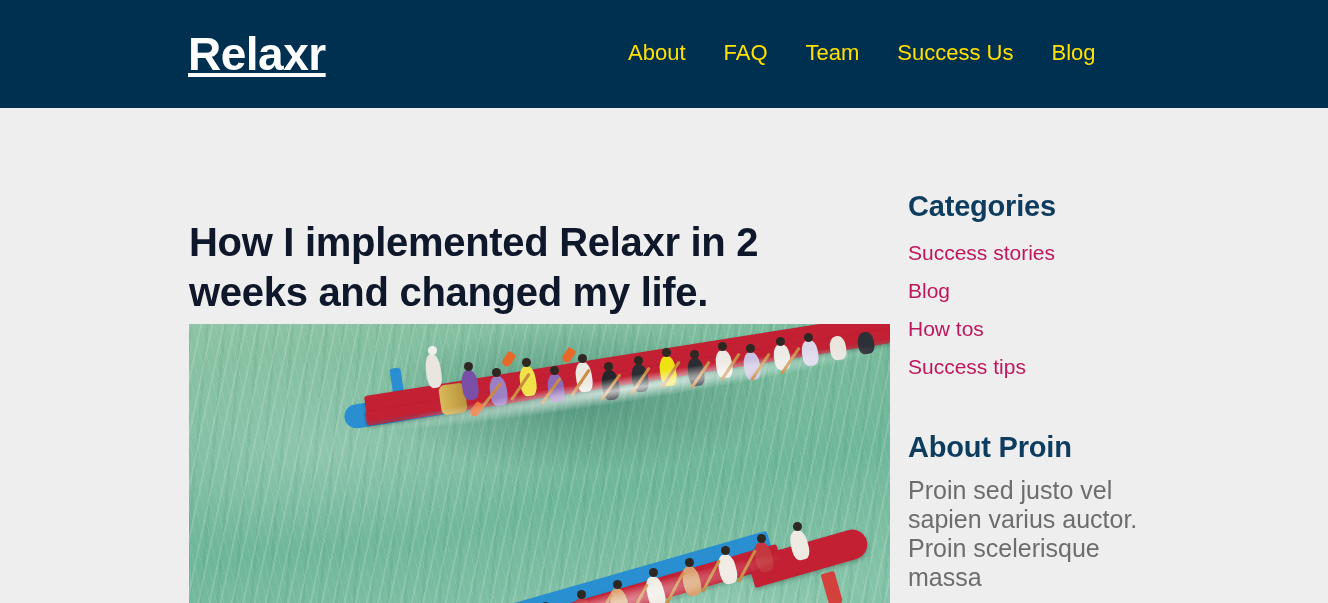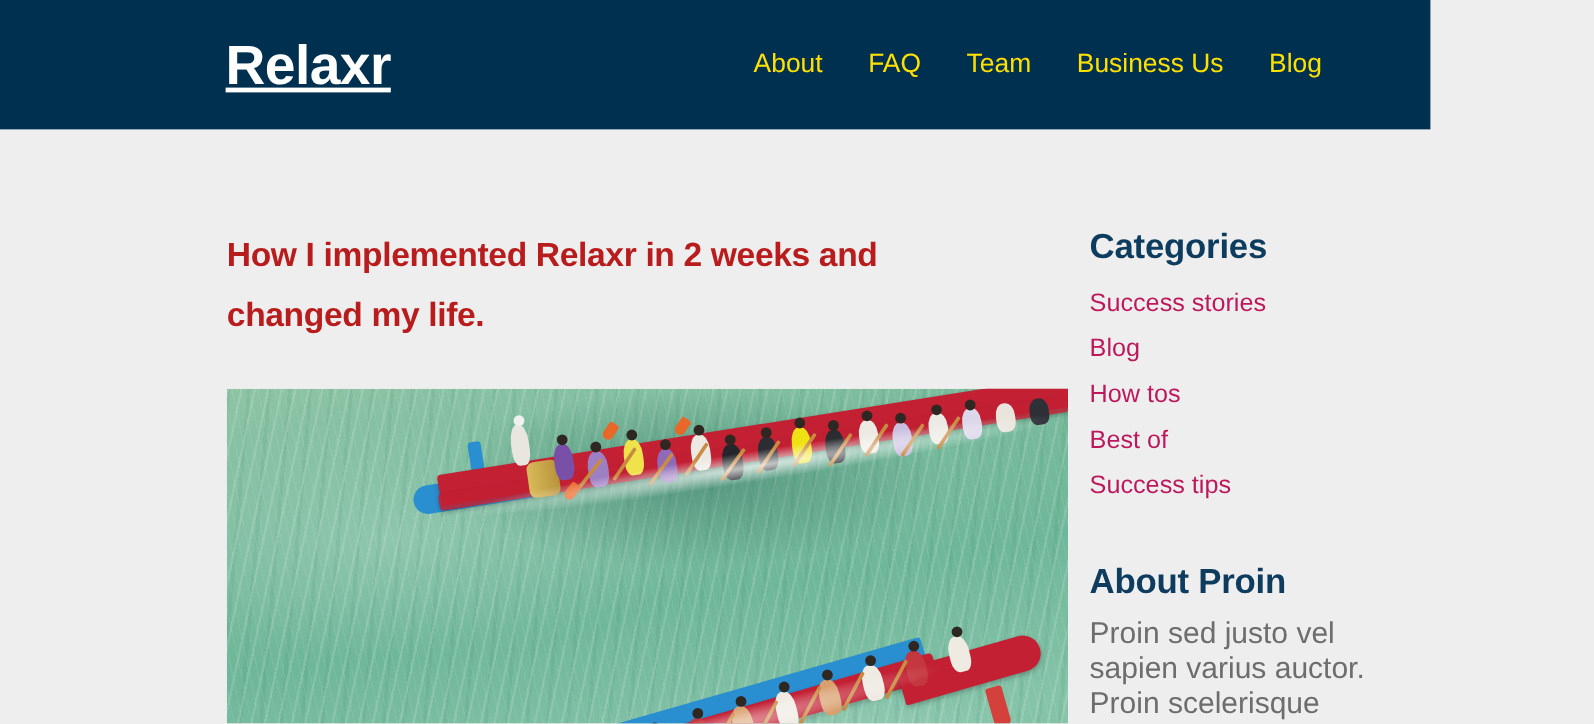--- a/index.html
+++ b/index.html
@@ -5,21 +5,21 @@
   * { margin:0; padding:0; box-sizing:border-box; }
   html, body {
     width:1328px; height:603px;
     background:#eeeeee;
     font-family:"Liberation Sans", sans-serif;
     overflow:hidden;
   }
 
   
   .site-header{
-    width:1192px; height:108px;
+    width:1328px; height:108px;
     background:#00304f;
     display:flex; align-items:center;
     position:relative;
   }
   .brand{
     position:absolute; left:188px; top:27px;
     color:#ffffff;
     font-size:46px; font-weight:bold;
     letter-spacing:-0.5px; line-height:54px;
   }
@@ -42,25 +42,26 @@
     position:relative;
     width:1328px; height:495px;
     background:#eeeeee;
   }
 
   .article{
     position:absolute; left:189px; top:80px;
     width:701px;
   }
   .article-title{
-    color:#b91c1c;
-    font-size:28px; font-weight:bold;
+    color:#0f172a;
+    font-size:40px; font-weight:bold;
     line-height:50px;
     letter-spacing:-0.3px;
     width:640px;
+    margin-top:29px;
   }
 
   .article-figure{
     position:absolute; left:189px; top:216px;
     width:701px; height:279px;
     overflow:hidden;
   }
   .hero-photo{
     position:relative;
     width:701px; height:420px;
@@ -121,21 +122,21 @@
 </style>
 </head>
 <body>
 
 <header class="site-header">
   <a class="brand" href="#">Relaxr</a>
   <nav class="main-nav">
     <a class="nav-link" href="#">About</a>
     <a class="nav-link" href="#">FAQ</a>
     <a class="nav-link" href="#">Team</a>
-    <a class="nav-link" href="#">Business Us</a>
+    <a class="nav-link" href="#">Success Us</a>
     <a class="nav-link" href="#">Blog</a>
   </nav>
 </header>
 
 <div class="page">
 
   <main class="article">
     <h1 class="article-title">How I implemented Relaxr in 2 weeks and changed my life.</h1>
   </main>
 
@@ -244,21 +245,20 @@
     </div>
   </figure>
 
   <aside class="sidebar">
 
     <h2 class="sidebar-heading">Categories</h2>
     <ul class="category-list">
       <li><a class="category-link" href="#">Success stories</a></li>
       <li><a class="category-link" href="#">Blog</a></li>
       <li><a class="category-link" href="#">How tos</a></li>
-      <li><a class="category-link" href="#">Best of</a></li>
       <li><a class="category-link" href="#">Success tips</a></li>
     </ul>
 
     <div class="about-block">
       <h2 class="sidebar-heading">About Proin</h2>
       <p class="about-text">Proin sed justo vel sapien varius auctor. Proin scelerisque massa</p>
     </div>
 
   </aside>
 </div>

